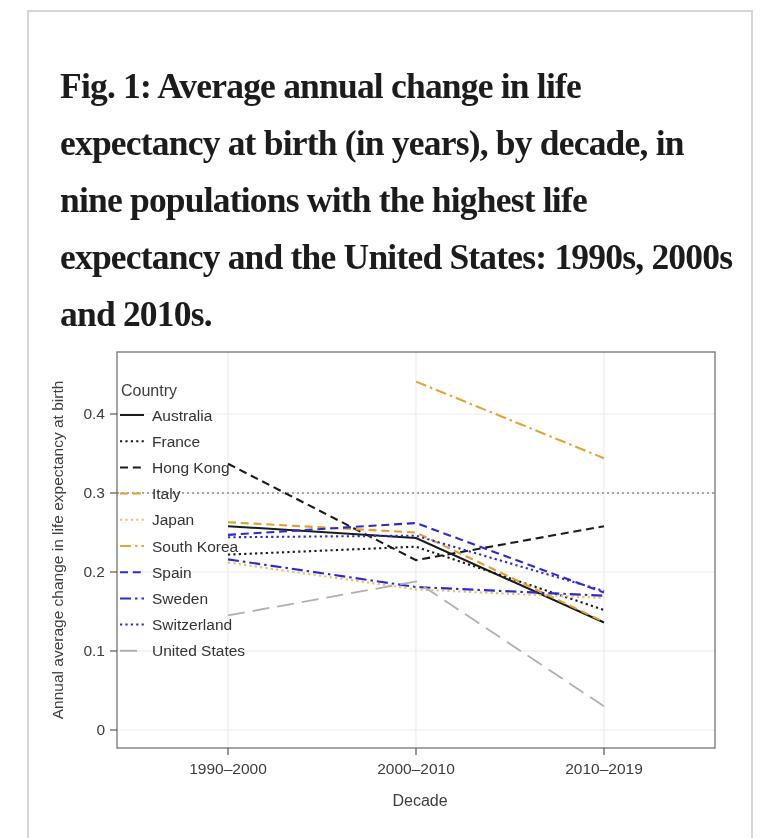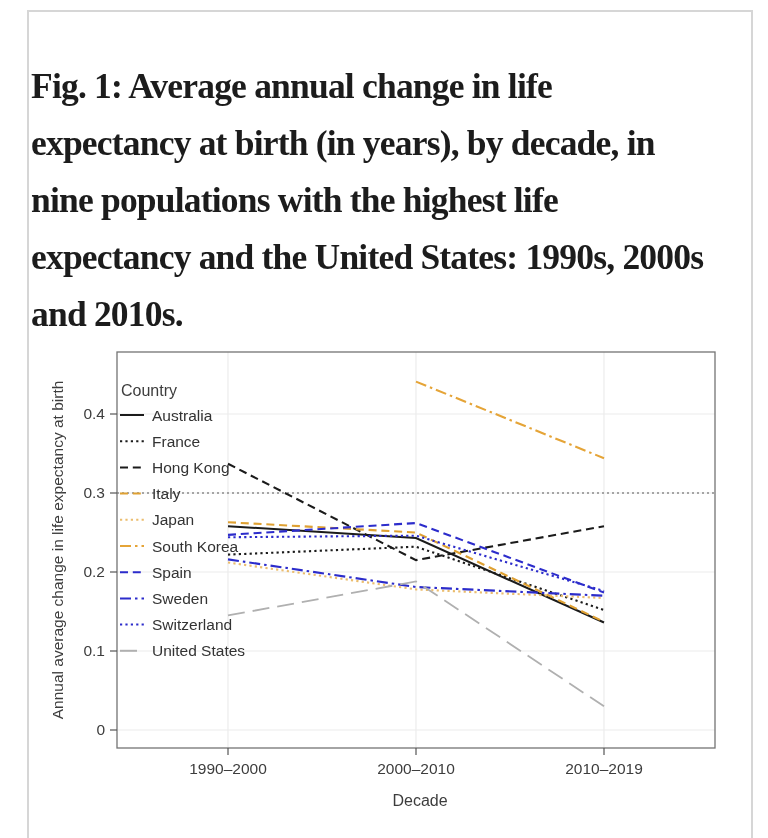--- a/index.html
+++ b/index.html
@@ -1,20 +1,20 @@
 <!DOCTYPE html>
 <html><head>
 <meta charset="utf-8">
 <style>
   html,body{margin:0;padding:0;background:#ffffff;}
   body{width:768px;height:838px;position:relative;overflow:hidden;
        font-family:"Liberation Sans",sans-serif;}
   .card{position:absolute;left:27px;top:10px;width:726px;height:850px;
         background:#ffffff;border:2px solid #d6d6d6;box-sizing:border-box;}
-  .fig-title{margin:46px 20px 0 2px;width:684px;
+  .fig-title{margin:46px 20px 0 31px;width:684px;
         font-family:"Liberation Serif",serif;font-weight:700;
         font-size:35.5px;line-height:57px;letter-spacing:-0.8px;
         color:#1c1c1c;}
   .chart-wrap{position:absolute;left:0;top:330px;width:768px;height:500px;}
   svg text{font-family:"Liberation Sans",sans-serif;}
 </style>
 </head>
 <body>
 
 <div class="card">

